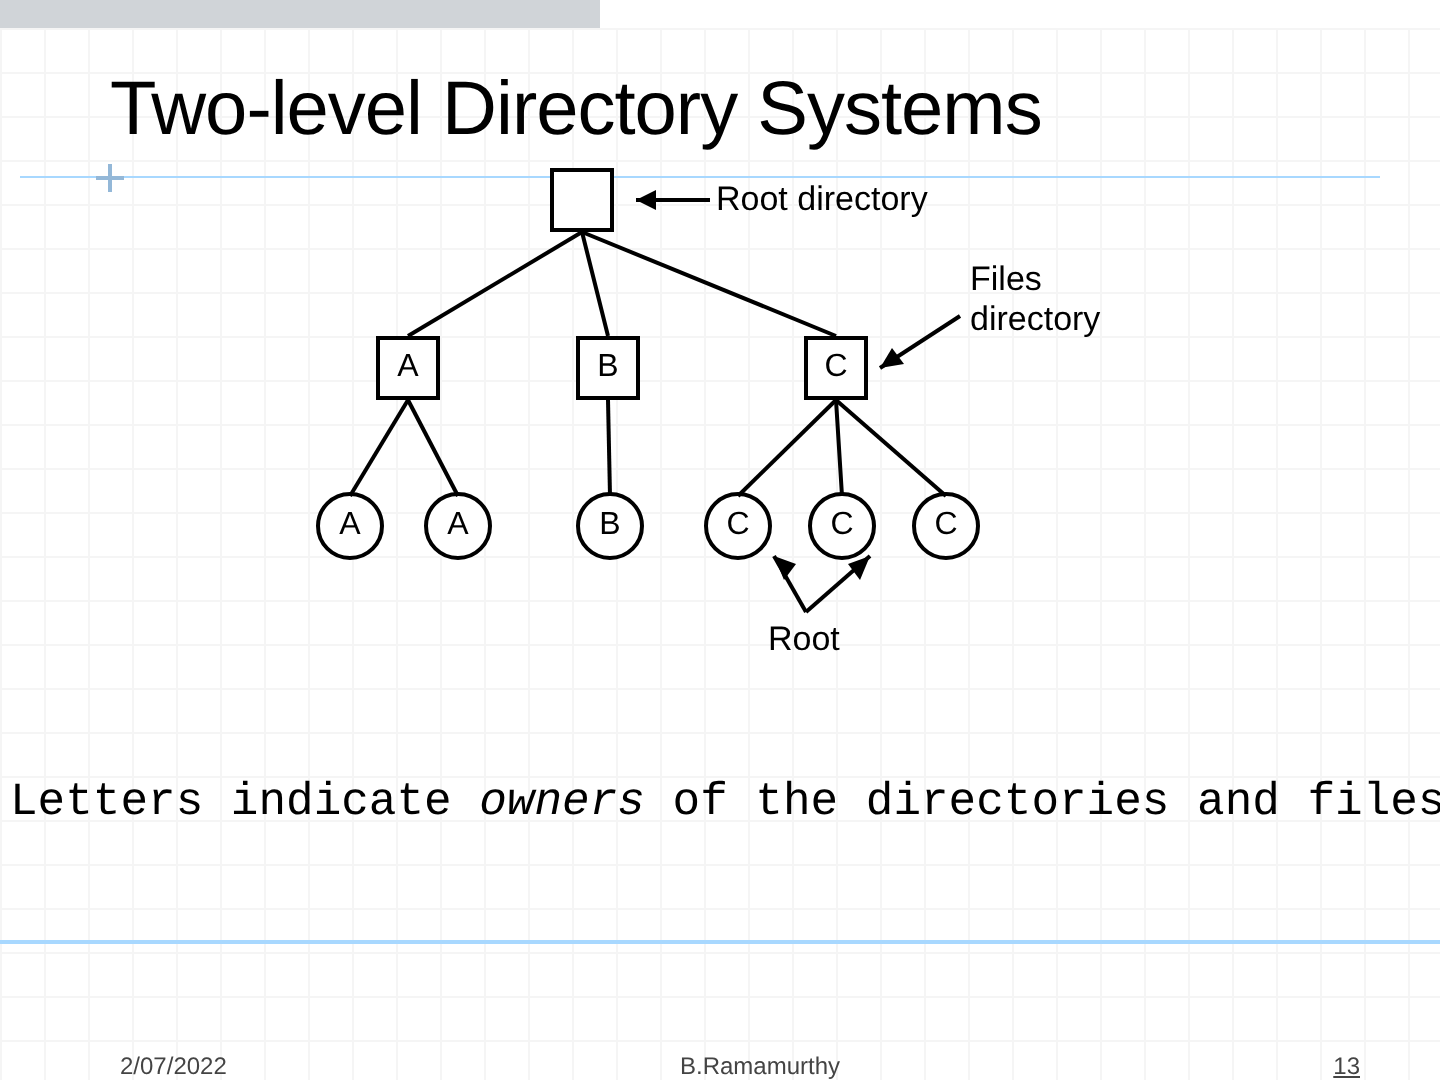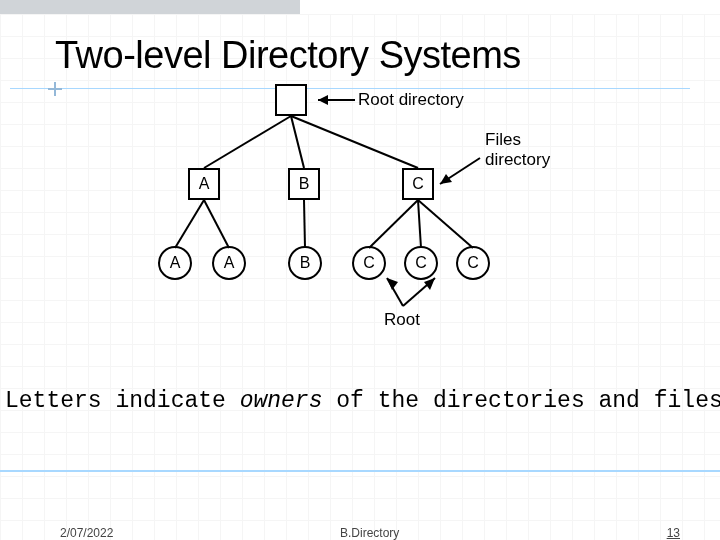--- a/index.html
+++ b/index.html
@@ -195,15 +195,15 @@
 </div>
 
 <div class="caption">
   <span>Letters indicate </span><span class="italic">owners</span><span> of the directories and files</span>
 </div>
 
 <div class="accent-line"></div>
 
 <div class="footer">
   <span class="footer-date">2/07/2022</span>
-  <span class="footer-author">B.Directory</span>
+  <span class="footer-author">B.Ramamurthy</span>
   <span class="footer-page">13</span>
 </div>
 
 </body></html>

